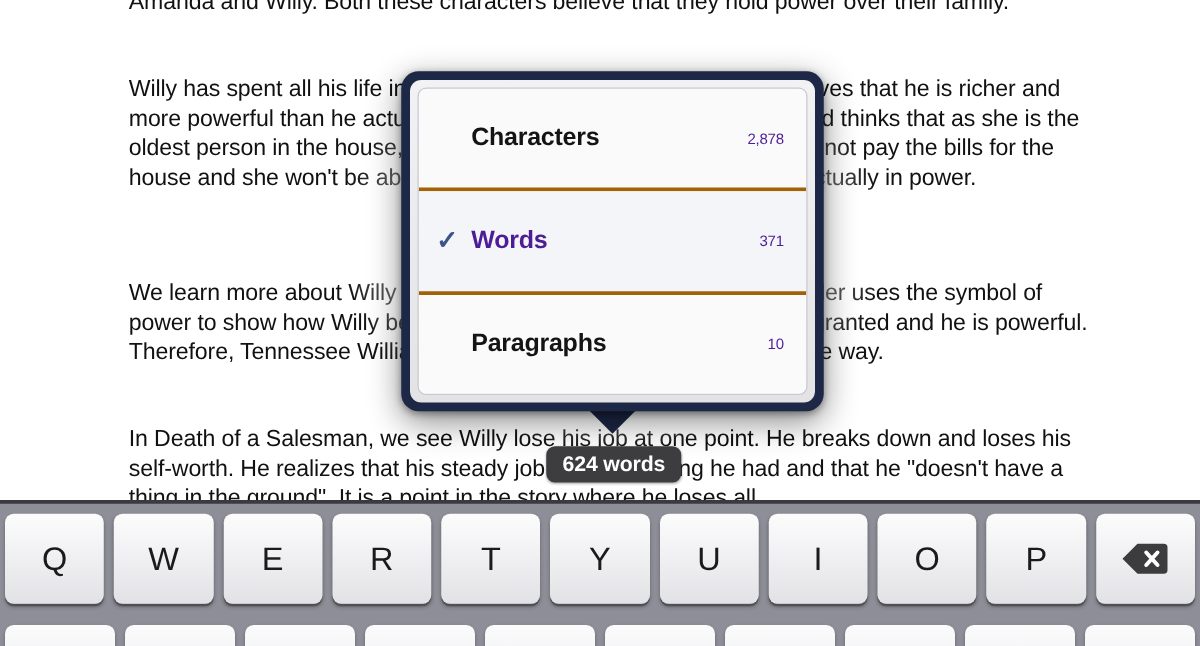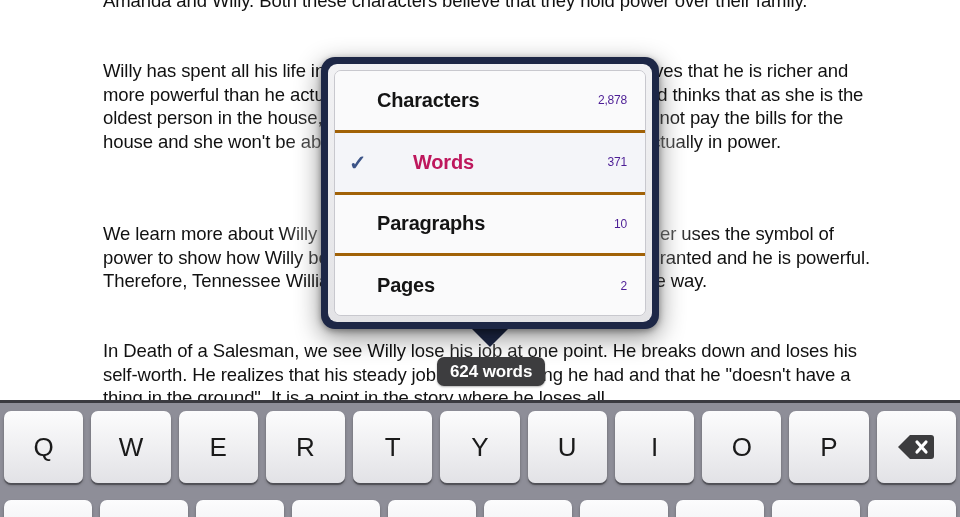--- a/index.html
+++ b/index.html
@@ -108,21 +108,21 @@
     font-weight: bold;
     line-height: 1;
   }
   .stat-label {
     flex: 1 1 auto;
     font-size: 20px;
     font-weight: bold;
     color: #141414;
     letter-spacing: -0.2px;
   }
-  .stat-row.selected .stat-label { color: #be185d; margin-left: 36px; }
+  .stat-row.selected .stat-label { color: #4c1d95; }
   .stat-value {
     flex: 0 0 auto;
     font-size: 12px;
     color: #4c1d95;
     letter-spacing: -0.2px;
   }
 
   
   #popover-tail {
     position: absolute;
@@ -224,25 +224,20 @@
         <span class="stat-label">Words</span>
         <span class="stat-value">371</span>
       </div>
 
       <div class="stat-row">
         <span class="stat-check"></span>
         <span class="stat-label">Paragraphs</span>
         <span class="stat-value">10</span>
       </div>
 
-      <div class="stat-row">
-        <span class="stat-check"></span>
-        <span class="stat-label">Pages</span>
-        <span class="stat-value">2</span>
-      </div>
 
     </div>
   </div>
 </div>
 
 <div id="word-badge">
   <span>624 words</span>
 </div>
 
 <div id="keyboard">

